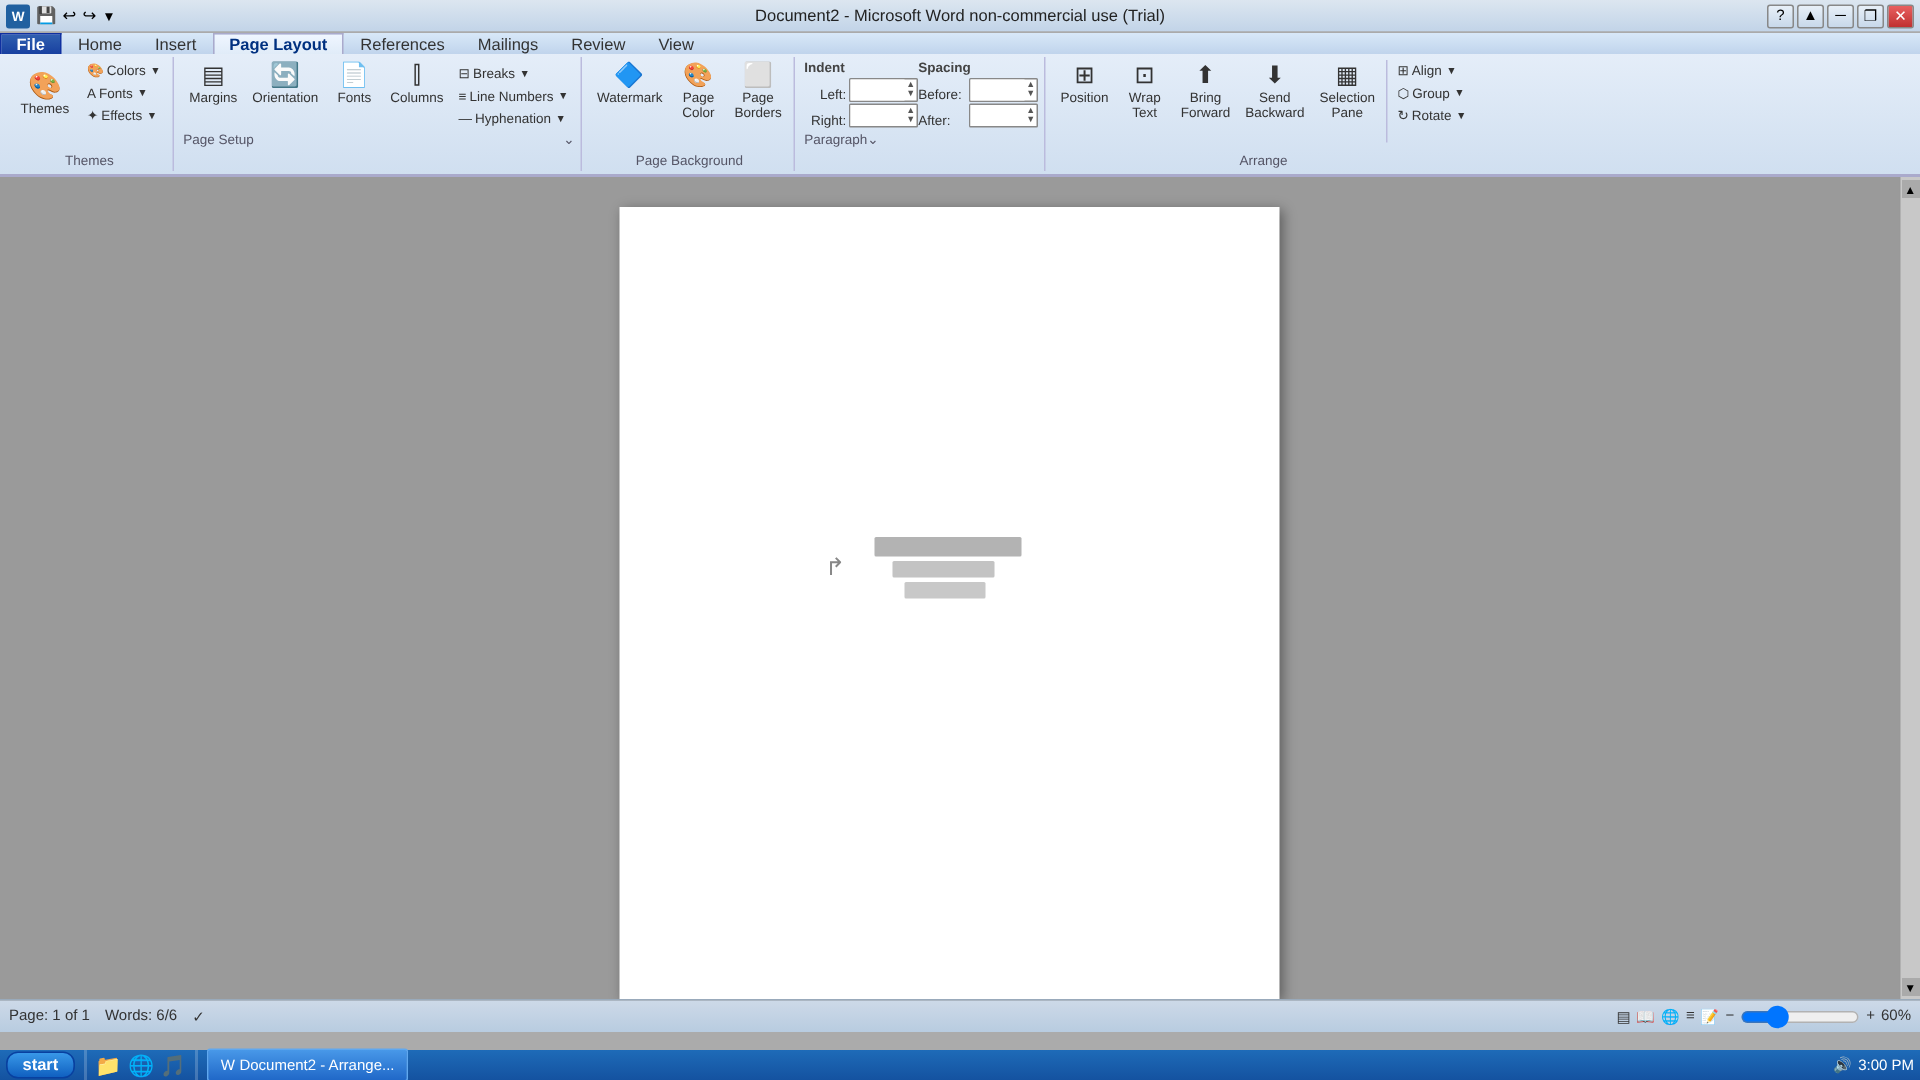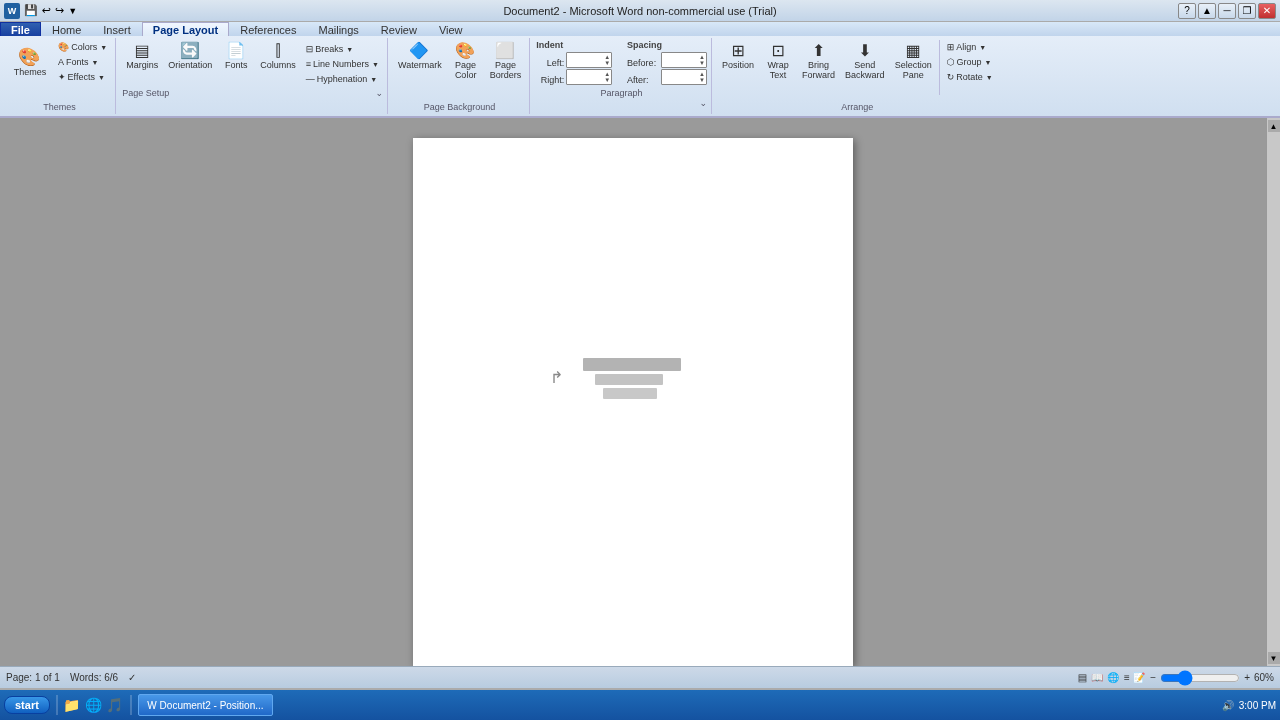--- a/index.html
+++ b/index.html
@@ -127,21 +127,21 @@
       justify-content: space-between;
       padding: 0 6px;
       font-size: 10px;
       color: #333;
     }
     #statusbar .status-left { display: flex; gap: 10px; }
     #statusbar .status-right { display: flex; align-items: center; gap: 4px; }
 
     
     #taskbar {
-      height: 30px;
+      height: 20px;
       background: linear-gradient(to bottom, #1e6bb8, #1452a0);
       display: flex;
       align-items: center;
       padding: 0 4px;
       gap: 4px;
       position: absolute;
       bottom: 0;
       left: 0;
       right: 0;
     }
@@ -316,21 +316,21 @@
         <button class="rb-btn">
           <span class="btn-icon" style="font-size:16px;">⬜</span>
           <span class="btn-label">Page<br>Borders</span>
         </button>
       </div>
       <span class="ribbon-group-label">Page Background</span>
     </div>
 
     <div class="ribbon-group" style="min-width:150px;">
       <div class="ribbon-group-content" style="flex-direction:column;align-items:flex-start;width:100%;">
-        <div style="display:flex;gap:15px;">
+        <div style="display:flex;gap:0;">
 
           <div>
             <div style="font-size:9px;color:#444;font-weight:bold;margin-bottom:2px;">Indent</div>
             <div class="indent-row">
               <span class="indent-label">Left:</span>
               <div class="spinbox">
                 <input type="text" style="">
                 <div class="spinbox-arrows">
                   <span>▲</span>
                   <span>▼</span>
@@ -367,21 +367,21 @@
                 <input type="text" style="">
                 <div class="spinbox-arrows">
                   <span>▲</span>
                   <span>▼</span>
                 </div>
               </div>
             </div>
           </div>
         </div>
       </div>
-      <div style="display:flex;width:100%;justify-content:flex-start;align-items:center;flex-direction:column;">
+      <div style="display:flex;width:100%;justify-content:flex-start;align-items:center;">
         <span class="ribbon-group-label">Paragraph</span>
         <span class="group-expander">⌄</span>
       </div>
     </div>
 
     <div class="ribbon-group" style="min-width:200px;">
       <div class="ribbon-group-content" style="align-items:flex-start;">
         <button class="rb-btn">
           <span class="btn-icon" style="font-size:16px;">⊞</span>
           <span class="btn-label">Position</span>
@@ -471,19 +471,19 @@
   <button class="start-btn">
     <span>start</span>
   </button>
   <div style="width:2px;height:20px;background:rgba(255,255,255,0.2);margin:0 2px;"></div>
   <span style="cursor:pointer;font-size:14px;">📁</span>
   <span style="cursor:pointer;font-size:14px;">🌐</span>
   <span style="cursor:pointer;font-size:14px;">🎵</span>
   <div style="width:2px;height:20px;background:rgba(255,255,255,0.2);margin:0 2px;"></div>
   <div class="taskbar-item active">
     <span style="font-size:10px;">W</span>
-    <span>Document2 - Position...</span>
+    <span>Document2 - Arrange...</span>
   </div>
   <div class="taskbar-right">
     <span>🔊</span>
     <span>3:00 PM</span>
   </div>
 </div>
 
 </body></html>

